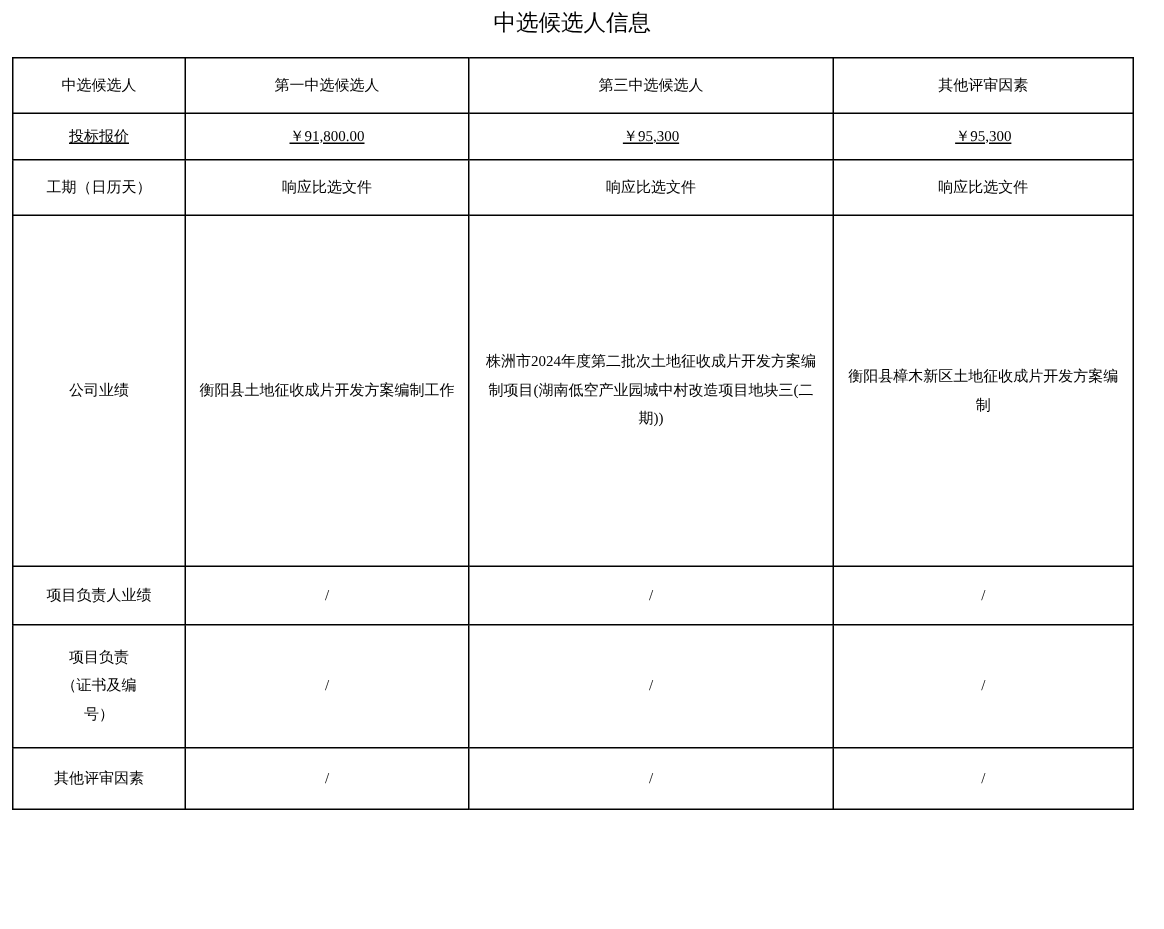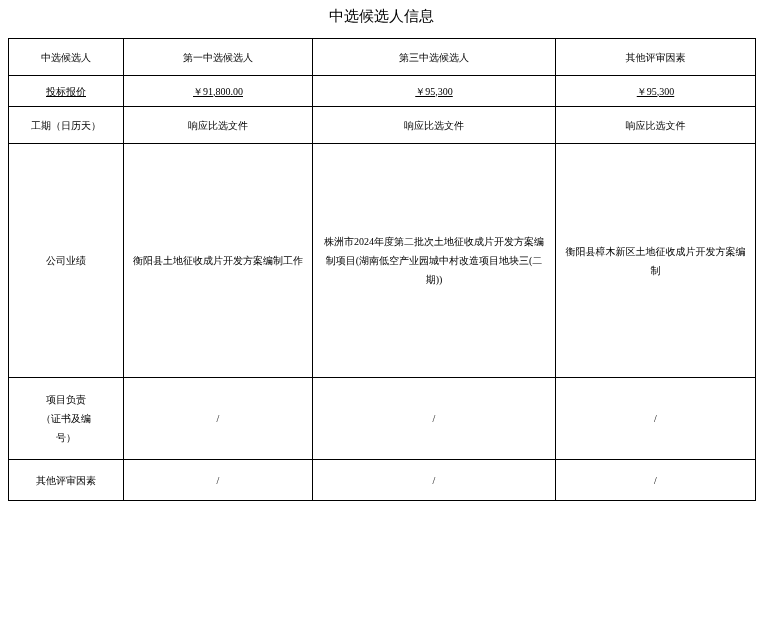--- a/index.html
+++ b/index.html
@@ -92,20 +92,26 @@
         <td>响应比选文件</td>
       </tr>
 
       <tr class="r-company-perf">
         <td>公司业绩</td>
         <td>衡阳县土地征收成片开发方案编制工作</td>
         <td>株洲市2024年度第二批次土地征收成片开发方案编制项目(湖南低空产业园城中村改造项目地块三(二期))</td>
         <td>衡阳县樟木新区土地征收成片开发方案编制</td>
       </tr>
 
+      <tr class="r-manager-perf">
+        <td>项目负责人业绩</td>
+        <td>/</td>
+        <td>/</td>
+        <td>/</td>
+      </tr>
 
       <tr class="r-manager-cert">
         <td>项目负责
 （证书及编
 号）</td>
         <td>/</td>
         <td>/</td>
         <td>/</td>
       </tr>
 

